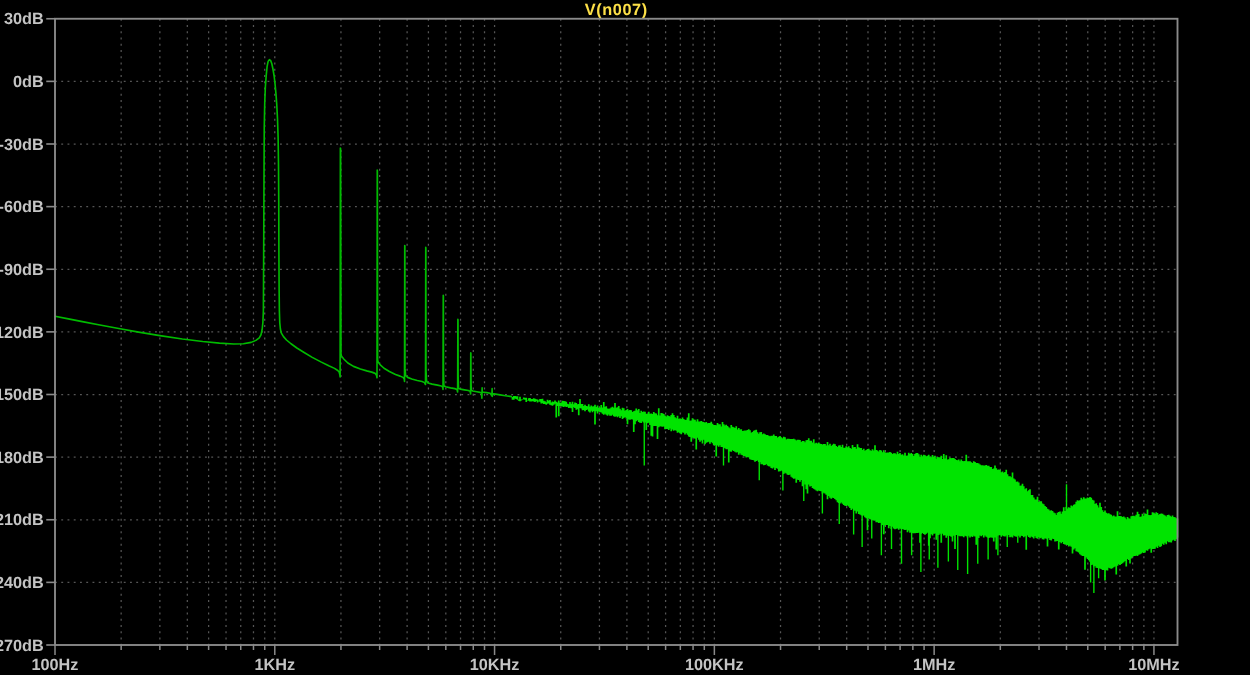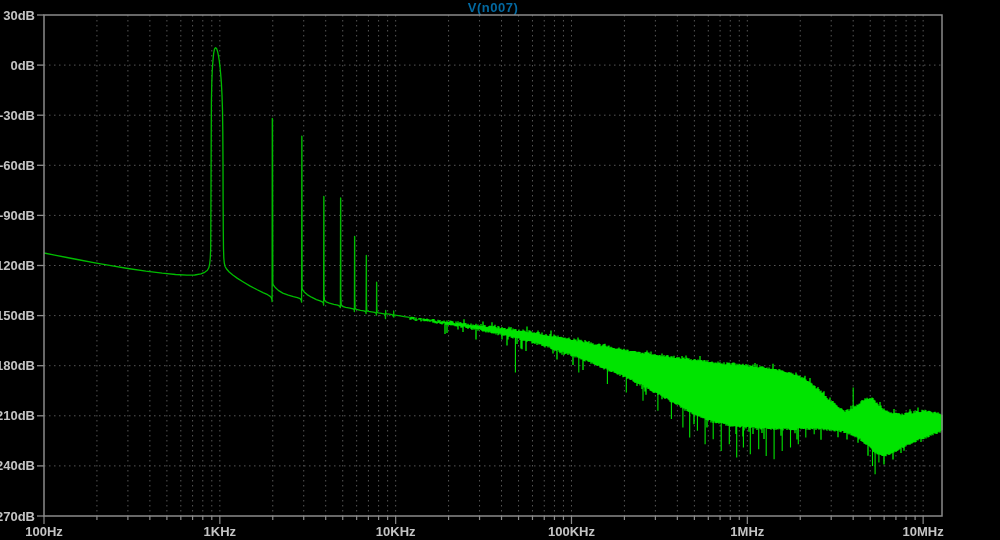--- a/index.html
+++ b/index.html
@@ -7,21 +7,21 @@
          font-family:"Liberation Sans",sans-serif;}
   .plot-title{position:absolute;left:44px;top:0;width:898px;height:15px;line-height:15px;
               text-align:center;font-size:13px;font-weight:bold;letter-spacing:0.5px;}
   svg{position:absolute;left:0;top:0;display:block;}
   text{font-family:"Liberation Sans",sans-serif;font-weight:bold;font-size:13px;}
 </style>
 </head>
 <body>
 
 <div class="stage">
-  <div class="plot-title" style="color: #0369a1;">V(n007)</div>
+  <div class="plot-title" style="color: #fde047;">V(n007)</div>
   <svg width="1000" height="540">
     <g id="grid">
         <line x1="44" y1="65.1" x2="942" y2="65.1" stroke="#565656" stroke-width="1" stroke-dasharray="1.5 3.5" fill="none"></line>
         <line x1="44" y1="115.2" x2="942" y2="115.2" stroke="#565656" stroke-width="1" stroke-dasharray="1.5 3.5" fill="none"></line>
         <line x1="44" y1="165.3" x2="942" y2="165.3" stroke="#565656" stroke-width="1" stroke-dasharray="1.5 3.5" fill="none"></line>
         <line x1="44" y1="215.4" x2="942" y2="215.4" stroke="#565656" stroke-width="1" stroke-dasharray="1.5 3.5" fill="none"></line>
         <line x1="44" y1="265.5" x2="942" y2="265.5" stroke="#565656" stroke-width="1" stroke-dasharray="1.5 3.5" fill="none"></line>
         <line x1="44" y1="315.6" x2="942" y2="315.6" stroke="#565656" stroke-width="1" stroke-dasharray="1.5 3.5" fill="none"></line>
         <line x1="44" y1="365.7" x2="942" y2="365.7" stroke="#565656" stroke-width="1" stroke-dasharray="1.5 3.5" fill="none"></line>
         <line x1="44" y1="415.8" x2="942" y2="415.8" stroke="#565656" stroke-width="1" stroke-dasharray="1.5 3.5" fill="none"></line>

